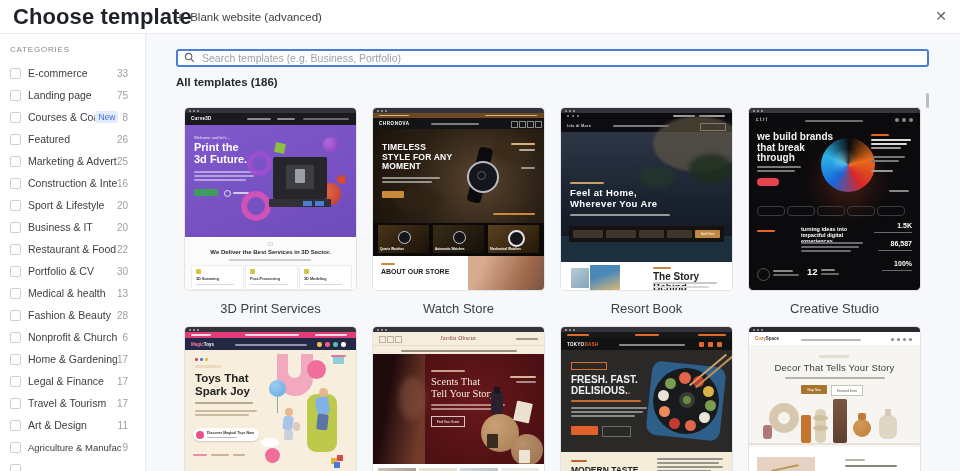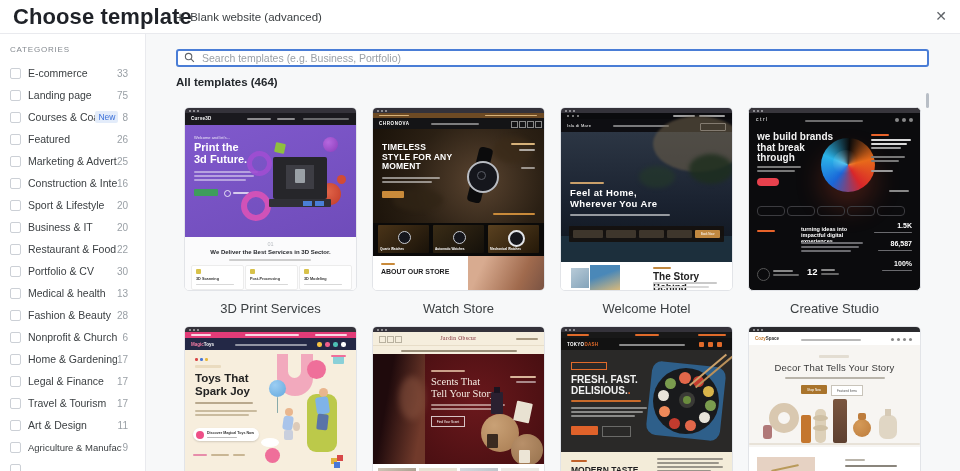--- a/index.html
+++ b/index.html
@@ -160,21 +160,21 @@
 </div>
 
 <div class="main">
   <div class="searchwrap">
     <input type="text" value="" placeholder="Search templates (e.g. Business, Portfolio)" style="">
     <svg class="sicon" width="11" height="11" viewBox="0 0 24 24">
       <circle cx="10" cy="10" r="7" fill="none" stroke="#5f6368" stroke-width="2.4"></circle>
       <line x1="15.2" y1="15.2" x2="21.5" y2="21.5" stroke="#5f6368" stroke-width="2.4"></line>
     </svg>
   </div>
-  <div class="alltpl">All templates (464)</div>
+  <div class="alltpl">All templates (186)</div>
 
   <div class="grid">
 
     <div class="card">
       <div class="thumb">
         <div class="chrome">
             <i style="left:4px"></i>
             <i style="left:8px"></i>
             <i style="left:12px"></i>
           </div>
@@ -333,21 +333,21 @@
         </div>
         <div class="a" style="left:0;top:154px;width:171px;height:28px;background:#fff">
           <div class="a" style="left:10px;top:6px;width:26px;height:20px;background:linear-gradient(140deg,#b8cbd8,#7a9cb4)"></div>
           <div class="a" style="left:28px;top:2px;width:30px;height:25px;background:linear-gradient(160deg,#4a88b8 40%,#d9b97a);border:1px solid #fff"></div>
           <span class="ln" style="left:92px;top:5px;width:18px;height:2px;background:#c08840"></span>
           <div class="a" style="left:92px;top:9px;font-size:10px;font-weight:700;color:#222">The Story Behind</div>
           <span class="ln" style="left:92px;top:20px;width:64px;height:1.5px;background:#c9c9c9"></span>
           <span class="ln" style="left:92px;top:24px;width:56px;height:1.5px;background:#d9d9d9"></span>
         </div>
       </div>
-      <div class="ctitle">Welcome Hotel</div>
+      <div class="ctitle">Resort Book</div>
     </div>
 
     <div class="card">
       <div class="thumb" style="background:#0b0b0d">
         <div class="chrome" style="background:#38363c">
             <i style="left:4px"></i>
             <i style="left:8px"></i>
             <i style="left:12px"></i>
           </div>
         <div class="a" style="left:0;top:5px;width:171px;height:12px">

